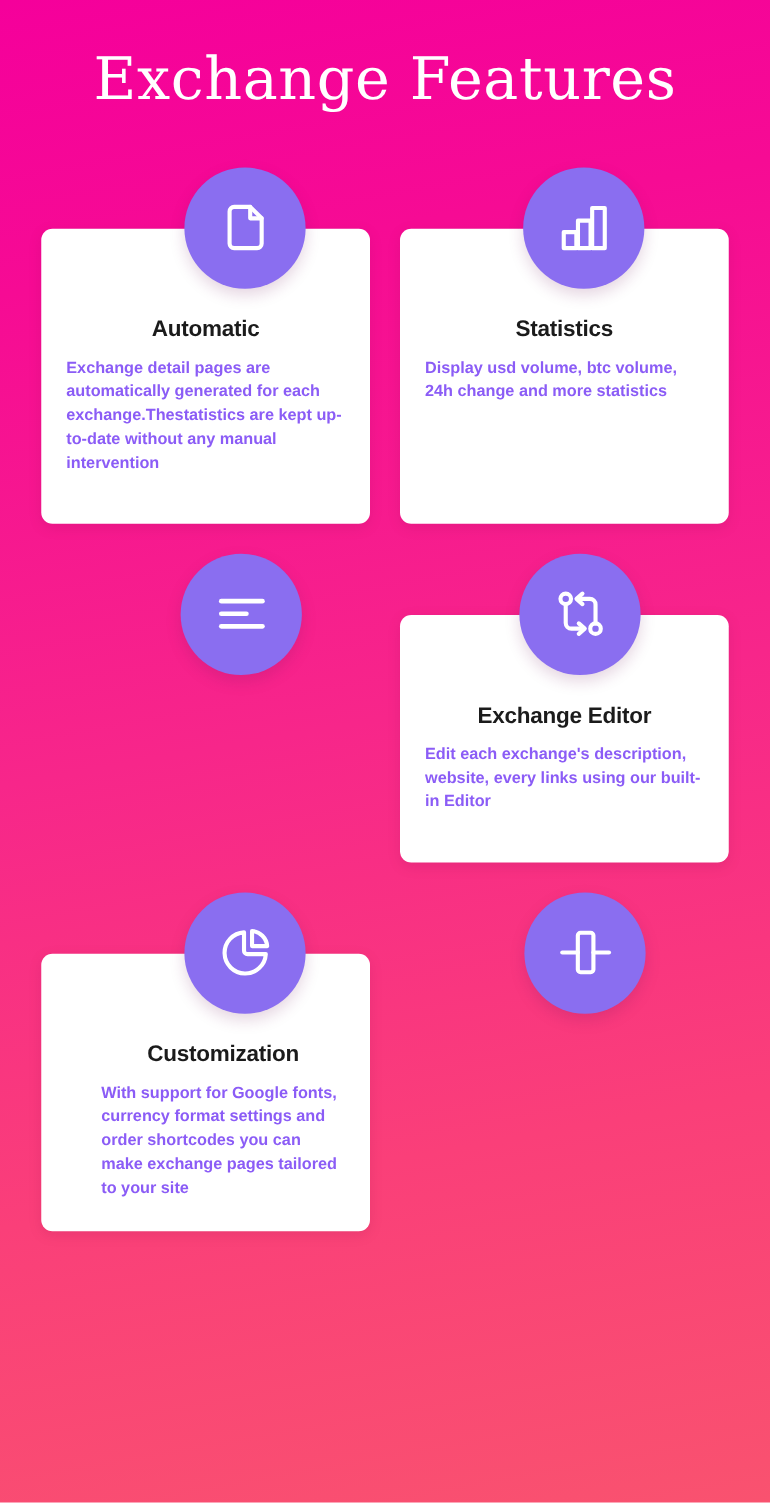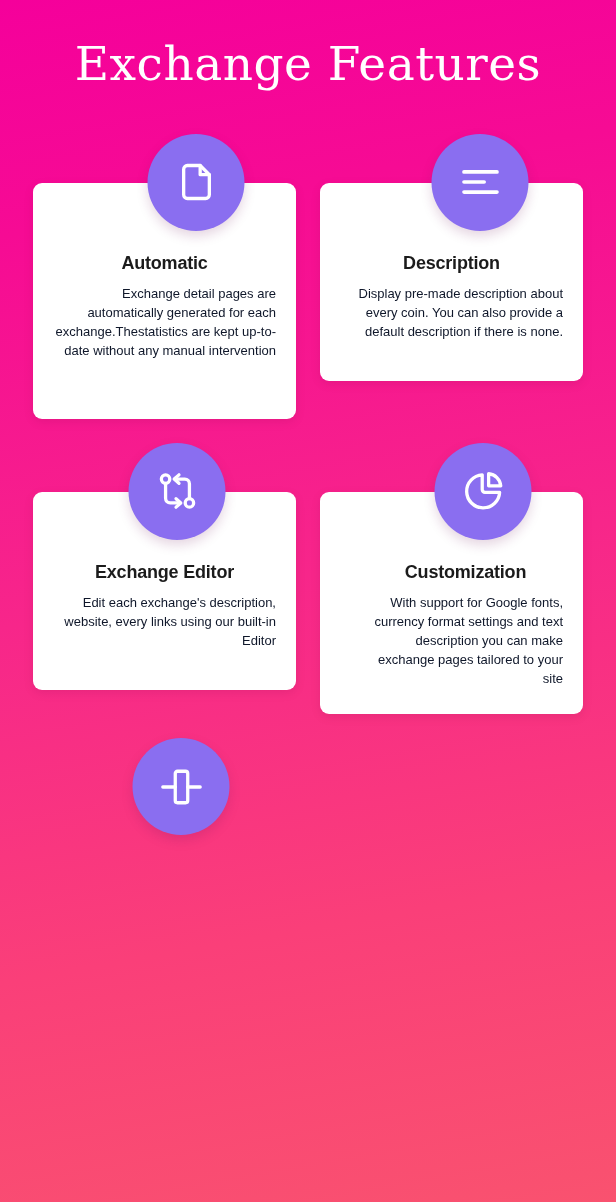--- a/index.html
+++ b/index.html
@@ -78,22 +78,23 @@
     font-size: 18px;
     font-weight: 700;
     color: #1b1b1b;
     letter-spacing: -0.2px;
     line-height: 1.2;
   }
   .card-text {
     margin: 0;
     font-size: 13px;
     line-height: 19px;
-    color: #0f172a;
-    text-align: right;
+    color: #8b5cf6;
+    text-align: left;
+    font-weight: bold;
   }
   
   .card-wrap.c1 .icon-badge { left: 163px; }
   .card-wrap.c2 .icon-badge { left: 147px; }
   .card-wrap.c3 .icon-badge { left: 160px; }
   .card-wrap.c4 .icon-badge { left: 144px; }
   .card-wrap.c5 .icon-badge { left: 163px; }
   .card-wrap.c6 .icon-badge { left: 148px; }
   .card-wrap.c1 .card, .card-wrap.c2 .card { min-height: 236px; }
   .card-wrap.c3 .card, .card-wrap.c4 .card { min-height: 198px; }
@@ -114,32 +115,41 @@
           <path d="M14 3H7a2 2 0 0 0-2 2v14a2 2 0 0 0 2 2h10a2 2 0 0 0 2-2V8z"></path>
           <polyline points="14 3 14 8 19 8"></polyline>
         </svg>
       </div>
       <div class="card">
         <h2 class="card-title">Automatic</h2>
         <p class="card-text">Exchange detail pages are automatically generated for each exchange.Thestatistics are kept up-to-date without any manual intervention</p>
       </div>
     </div>
 
+    <div class="card-wrap c2">
+      <div class="icon-badge">
+        <svg viewBox="0 0 24 24" fill="none" stroke="#ffffff" stroke-width="1.8" stroke-linecap="round" stroke-linejoin="round">
+          <rect x="3" y="14" width="5.5" height="7"></rect>
+          <rect x="9.2" y="9" width="5.5" height="12"></rect>
+          <rect x="15.4" y="3.5" width="5.5" height="17.5"></rect>
+        </svg>
+      </div>
+      <div class="card">
+        <h2 class="card-title">Statistics</h2>
+        <p class="card-text">Display usd volume, btc volume, 24h change and more statistics</p>
+      </div>
+    </div>
 
     <div class="card-wrap c3">
       <div class="icon-badge">
         <svg viewBox="0 0 24 24" fill="none" stroke="#ffffff" stroke-width="2" stroke-linecap="round">
           <line x1="3" y1="6.5" x2="21" y2="6.5"></line>
           <line x1="3" y1="12" x2="14" y2="12"></line>
           <line x1="3" y1="17.5" x2="21" y2="17.5"></line>
         </svg>
-      </div>
-      <div class="card">
-        <h2 class="card-title">Description</h2>
-        <p class="card-text">Display pre-made description about every coin. You can also provide a default description if there is none.</p>
       </div>
     </div>
 
     <div class="card-wrap c4">
       <div class="icon-badge">
         <svg viewBox="0 0 24 24" fill="none" stroke="#ffffff" stroke-width="1.8" stroke-linecap="round" stroke-linejoin="round">
           <circle cx="5.5" cy="5.5" r="2.3"></circle>
           <circle cx="18.5" cy="18.5" r="2.3"></circle>
           <path d="M5.5 7.8v8.2a2.5 2.5 0 0 0 2.5 2.5h5.3"></path>
           <polyline points="11.2 16.2 13.8 18.5 11.2 20.8"></polyline>
@@ -155,21 +165,21 @@
 
     <div class="card-wrap c5">
       <div class="icon-badge">
         <svg viewBox="0 0 24 24" fill="none" stroke="#ffffff" stroke-width="1.8" stroke-linecap="round" stroke-linejoin="round">
           <path d="M11.3 3.2a9 9 0 1 0 9.5 9.5h-8a1.5 1.5 0 0 1-1.5-1.5z"></path>
           <path d="M14.8 2.6a7.2 7.2 0 0 1 6.6 6.6h-6.6z"></path>
         </svg>
       </div>
       <div class="card">
         <h2 class="card-title">Customization</h2>
-        <p class="card-text">With support for Google fonts, currency format settings and text description you can make exchange pages tailored to your site</p>
+        <p class="card-text">With support for Google fonts, currency format settings and order shortcodes you can make exchange pages tailored to your site</p>
       </div>
     </div>
 
     <div class="card-wrap c6">
       <div class="icon-badge">
         <svg viewBox="0 0 24 24" fill="none" stroke="#ffffff" stroke-width="1.8" stroke-linecap="round" stroke-linejoin="round">
           <rect x="8.6" y="3.4" width="6.8" height="17.2" rx="1.2"></rect>
           <line x1="1.8" y1="12" x2="8.6" y2="12"></line>
           <line x1="15.4" y1="12" x2="22.2" y2="12"></line>
         </svg>

